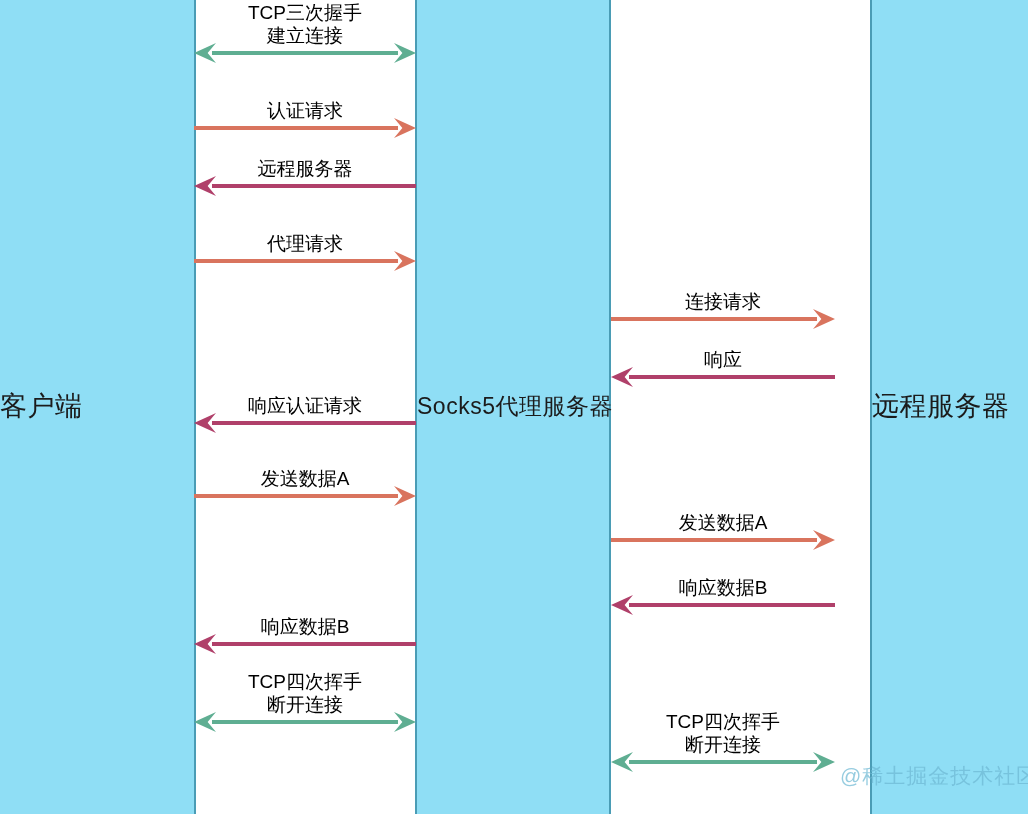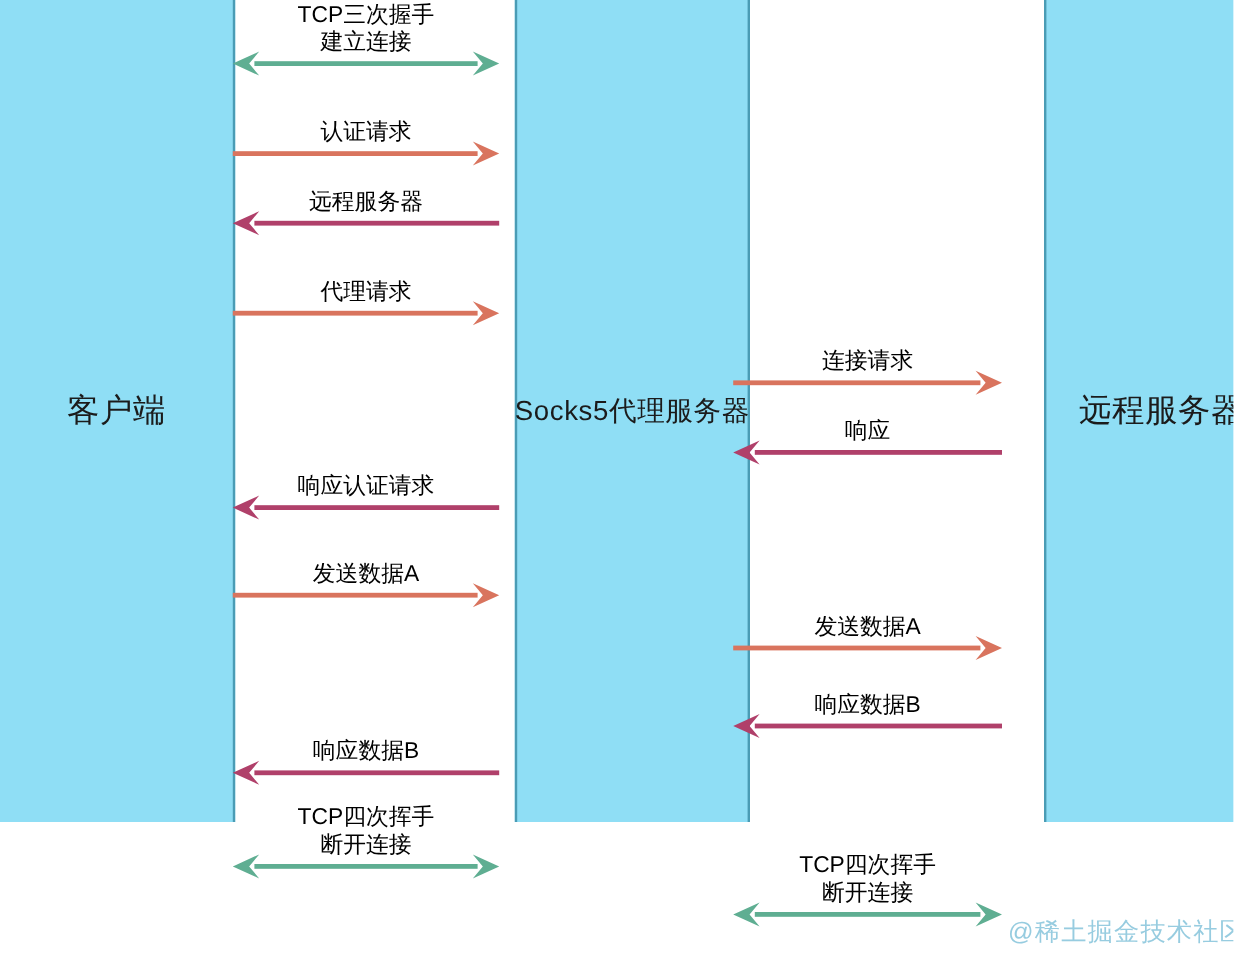--- a/index.html
+++ b/index.html
@@ -15,39 +15,38 @@
     width: 1028px;
     height: 814px;
     background: #ffffff;
     overflow: hidden;
   }
 
   
   .lifeline {
     position: absolute;
     top: 0;
-    height: 685px;
+    height: 814px;
     background: #8fdef5;
     border-left: 2px solid #4a9cb5;
     border-right: 2px solid #4a9cb5;
     box-sizing: border-box;
     display: flex;
     align-items: center;
-    justify-content: center;
   }
   .lifeline-label {
     font-size: 27px;
     color: #1b1b1b;
     white-space: nowrap;
     letter-spacing: 0.5px;
     text-align: center;
     line-height: 1.1;
   }
   #lifeline-client   { left: 0px;   width: 196px; border-left: none; }
-  #lifeline-proxy    { left: 415px; width: 196px; margin-left: 14px; }
+  #lifeline-proxy    { left: 415px; width: 196px; }
   #lifeline-remote   { left: 834px; width: 194px; border-right: none; margin-left: 36px; }
   #lifeline-proxy .lifeline-label { font-size: 23px; }
 
   
   .message {
     position: absolute;
     height: 0;
   }
   .msg-label {
     position: absolute;

